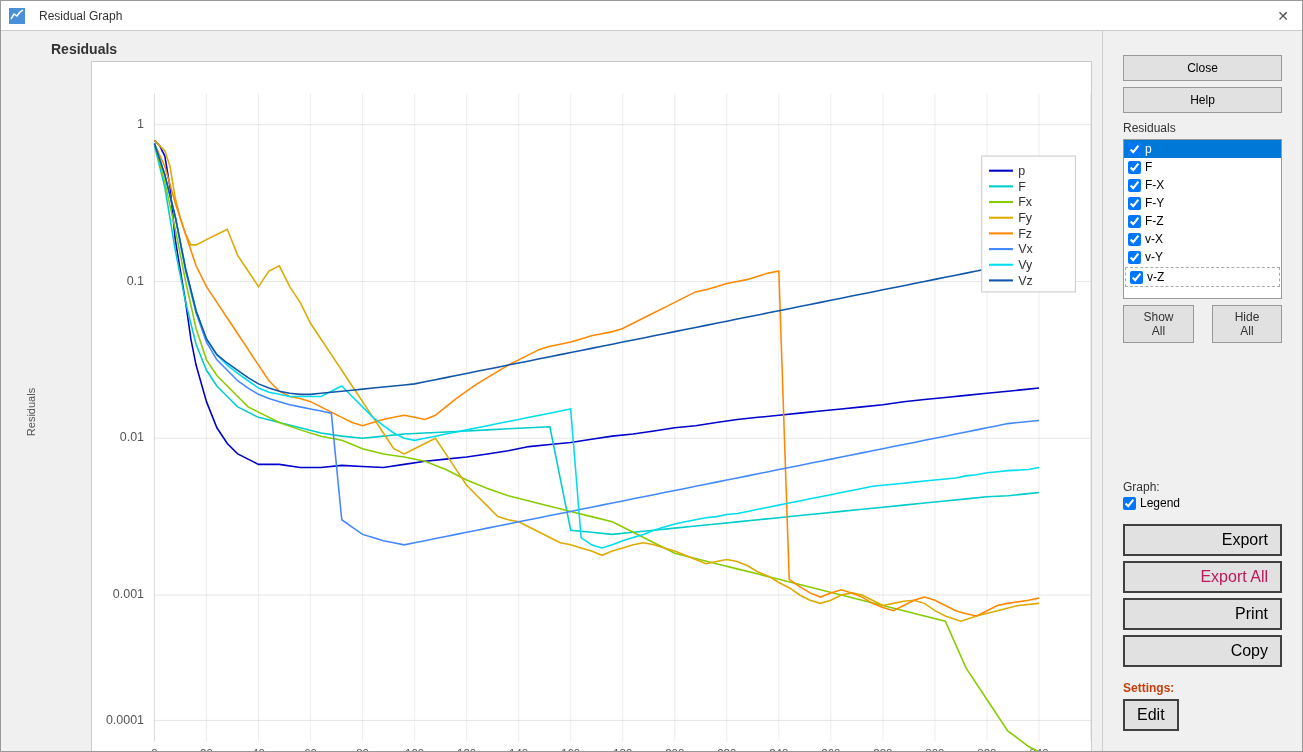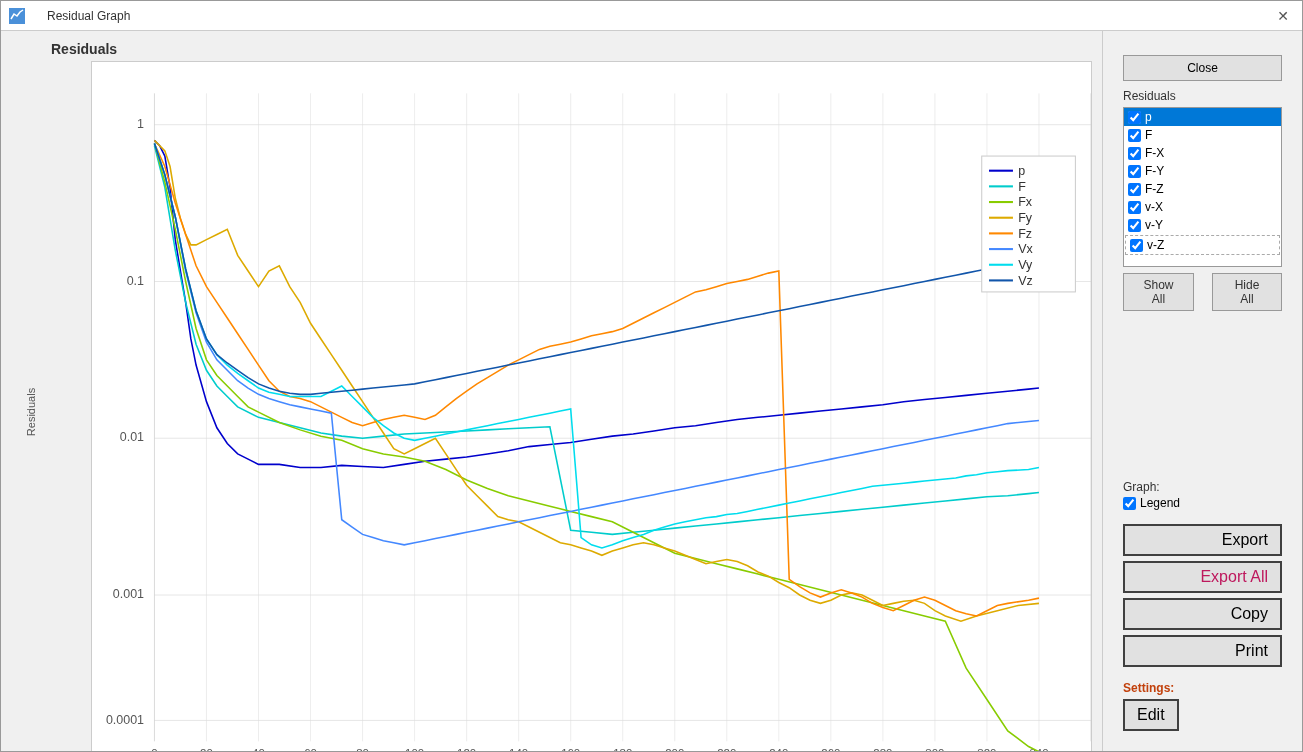--- a/index.html
+++ b/index.html
@@ -27,21 +27,21 @@
       background: #fff;
       border-bottom: 1px solid #ccc;
       display: flex;
       align-items: center;
       padding: 0 8px;
       justify-content: space-between;
     }
     .title-bar-left {
       display: flex;
       align-items: center;
-      gap: 22px;
+      gap: 14px;
     }
     .title-icon {
       width: 16px;
       height: 16px;
       background: #4a90d9;
       display: flex;
       align-items: center;
       justify-content: center;
       font-size: 9px;
       color: white;
@@ -317,20 +317,21 @@
           </div>
         </div>
 
       </div>
     </div>
 
     <div class="right-panel">
 
       <div class="top-buttons">
         <button class="top-btn">Close</button>
+        <button class="top-btn">Help</button>
       </div>
 
       <div>
         <div class="panel-section-title">Residuals</div>
         <div class="residuals-list" style="height:160px;">
           <div class="residual-item selected">
             <input type="checkbox" checked="" style="">
             <span>p</span>
           </div>
           <div class="residual-item">
@@ -374,22 +375,22 @@
         <div class="graph-label">Graph:</div>
         <div class="legend-check">
           <input type="checkbox" checked="" style="">
           <span>Legend</span>
         </div>
       </div>
 
       <div class="action-btns">
         <button class="action-btn">Export</button>
         <button class="action-btn disabled">Export All</button>
+        <button class="action-btn">Print</button>
         <button class="action-btn">Copy</button>
-        <button class="action-btn">Print</button>
       </div>
 
       <div style="margin-top:6px;">
         <div class="settings-label">Settings:</div>
         <button class="action-btn" style="margin-top:4px;">Edit</button>
       </div>
     </div>
   </div>
 </div>
 

